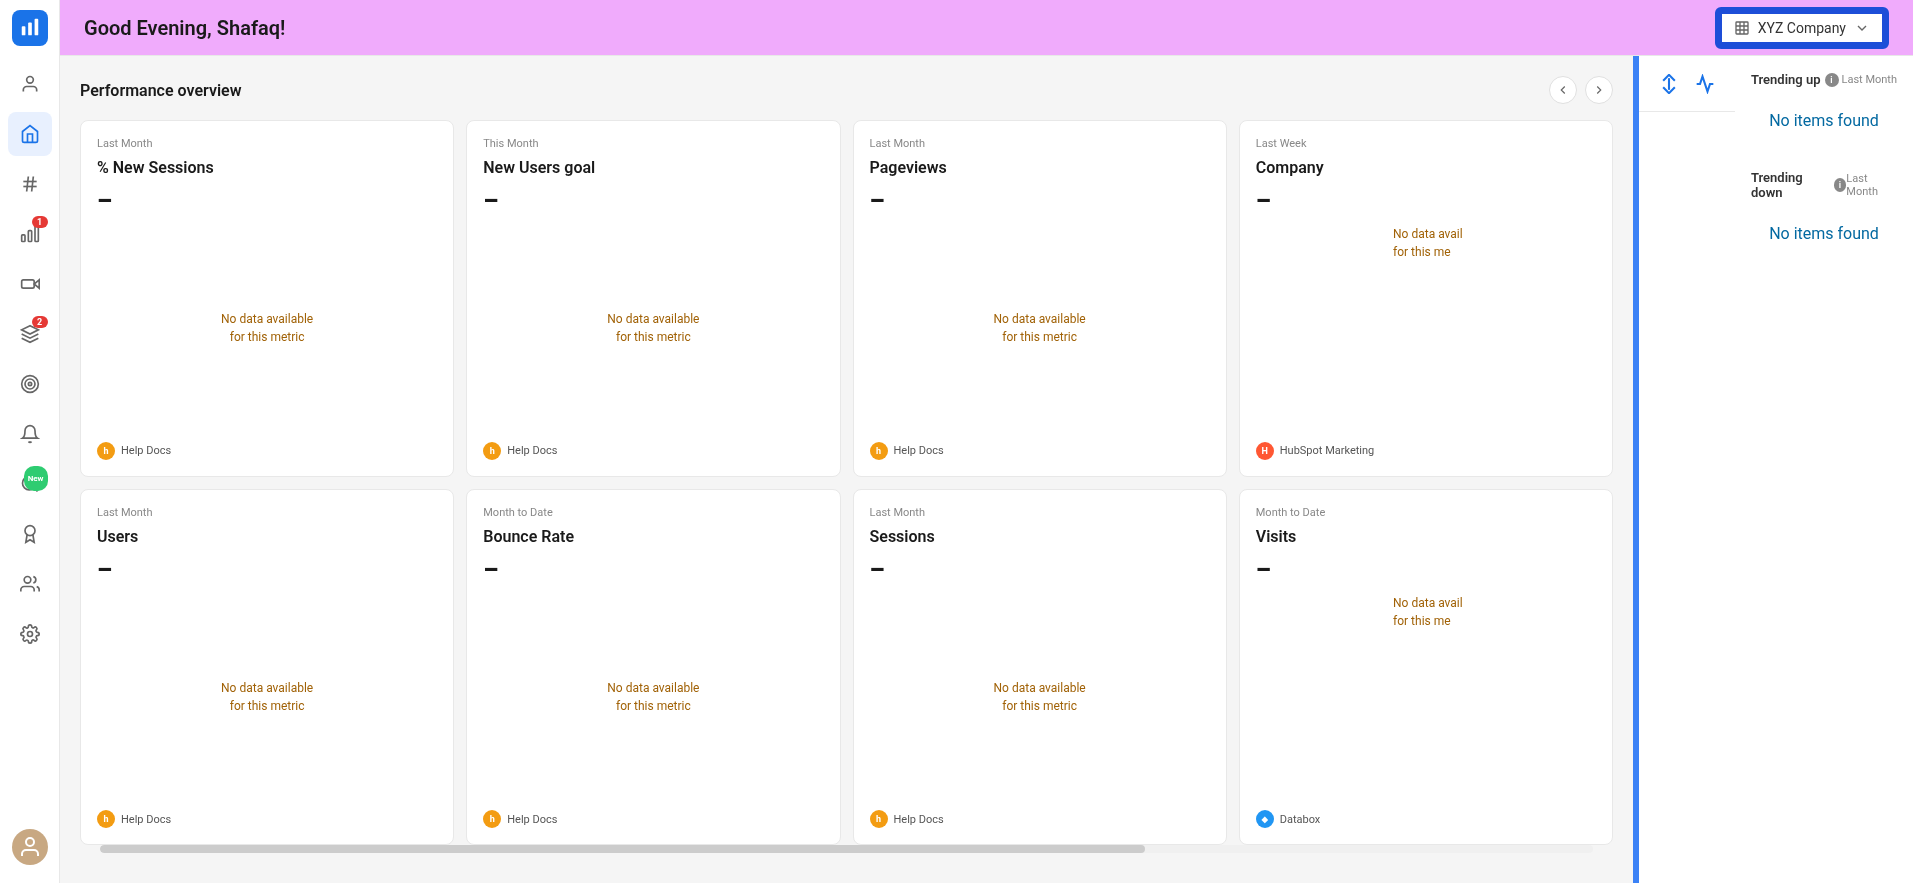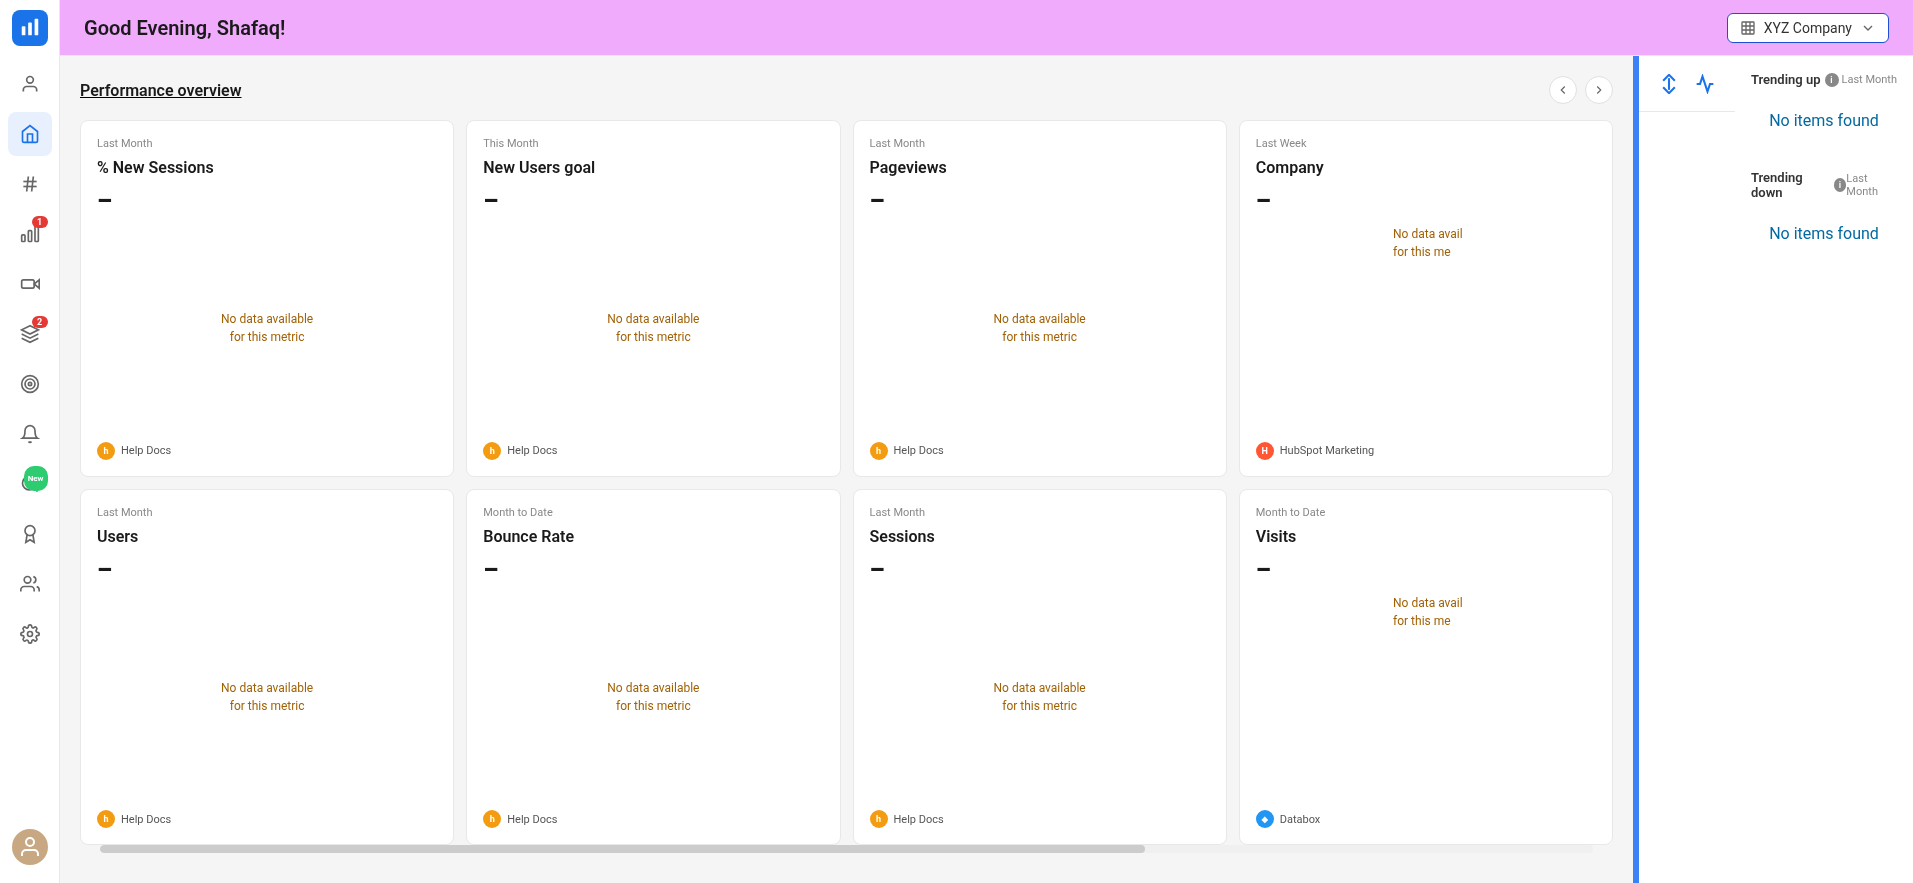--- a/index.html
+++ b/index.html
@@ -85,21 +85,21 @@
     }
     .greeting {
       font-size: 20px;
       font-weight: 600;
       color: #1a1a1a;
     }
     .company-selector {
       display: flex;
       align-items: center;
       gap: 8px;
-      border: 1px solid #1d4ed8;
+      border: 7px solid #1d4ed8;
       border-radius: 6px;
       padding: 6px 12px;
       cursor: pointer;
       background: #fff;
       font-size: 14px;
       color: #333;
     }
     .company-selector svg { width: 16px; height: 16px; color: #666; }
 
     
@@ -115,21 +115,20 @@
       overflow: hidden;
       padding: 20px;
       display: flex;
       flex-direction: column;
     }
     .section-header {
       display: flex;
       align-items: center;
       justify-content: space-between;
       margin-bottom: 16px;
-      text-decoration: underline;
     }
     .section-title {
       font-size: 16px;
       font-weight: 600;
       color: #1a1a1a;
     }
     .nav-arrows {
       display: flex;
       gap: 8px;
     }

